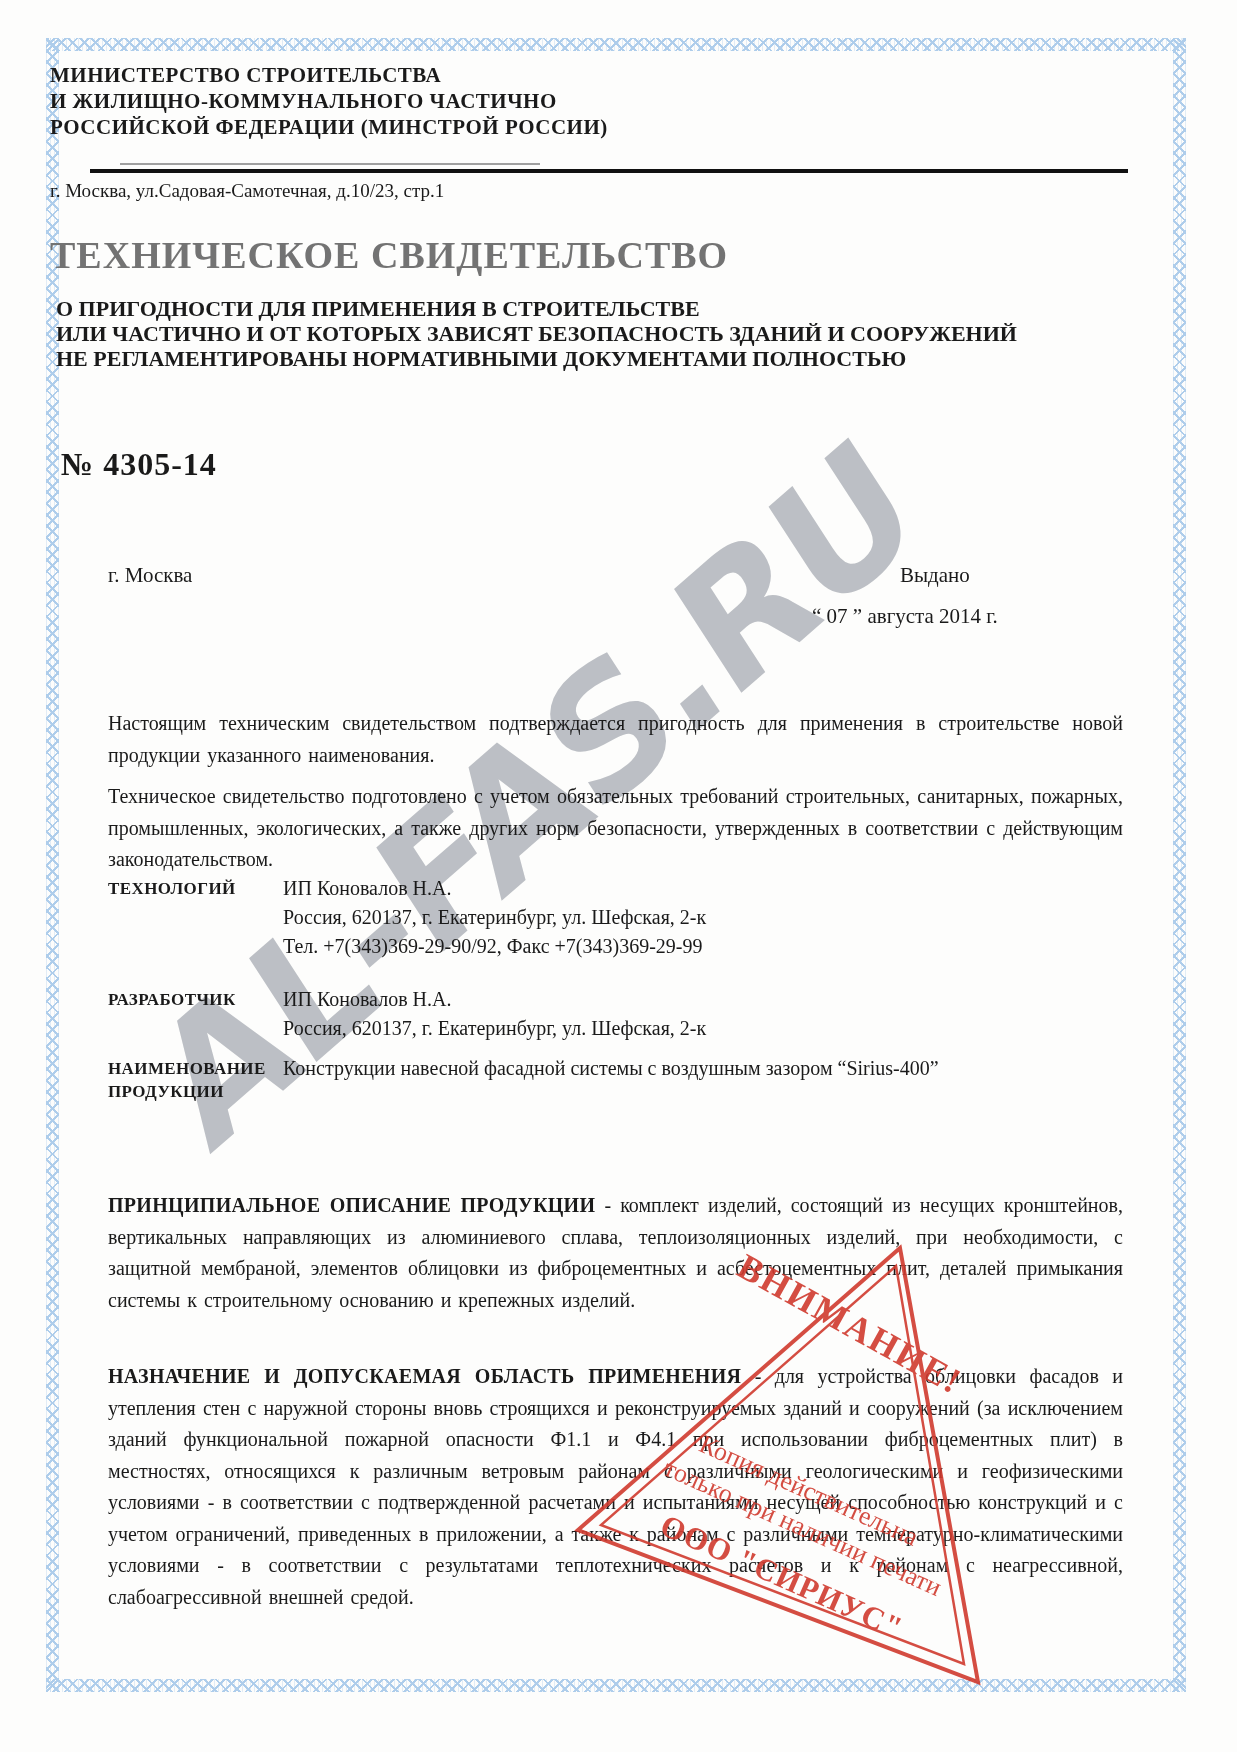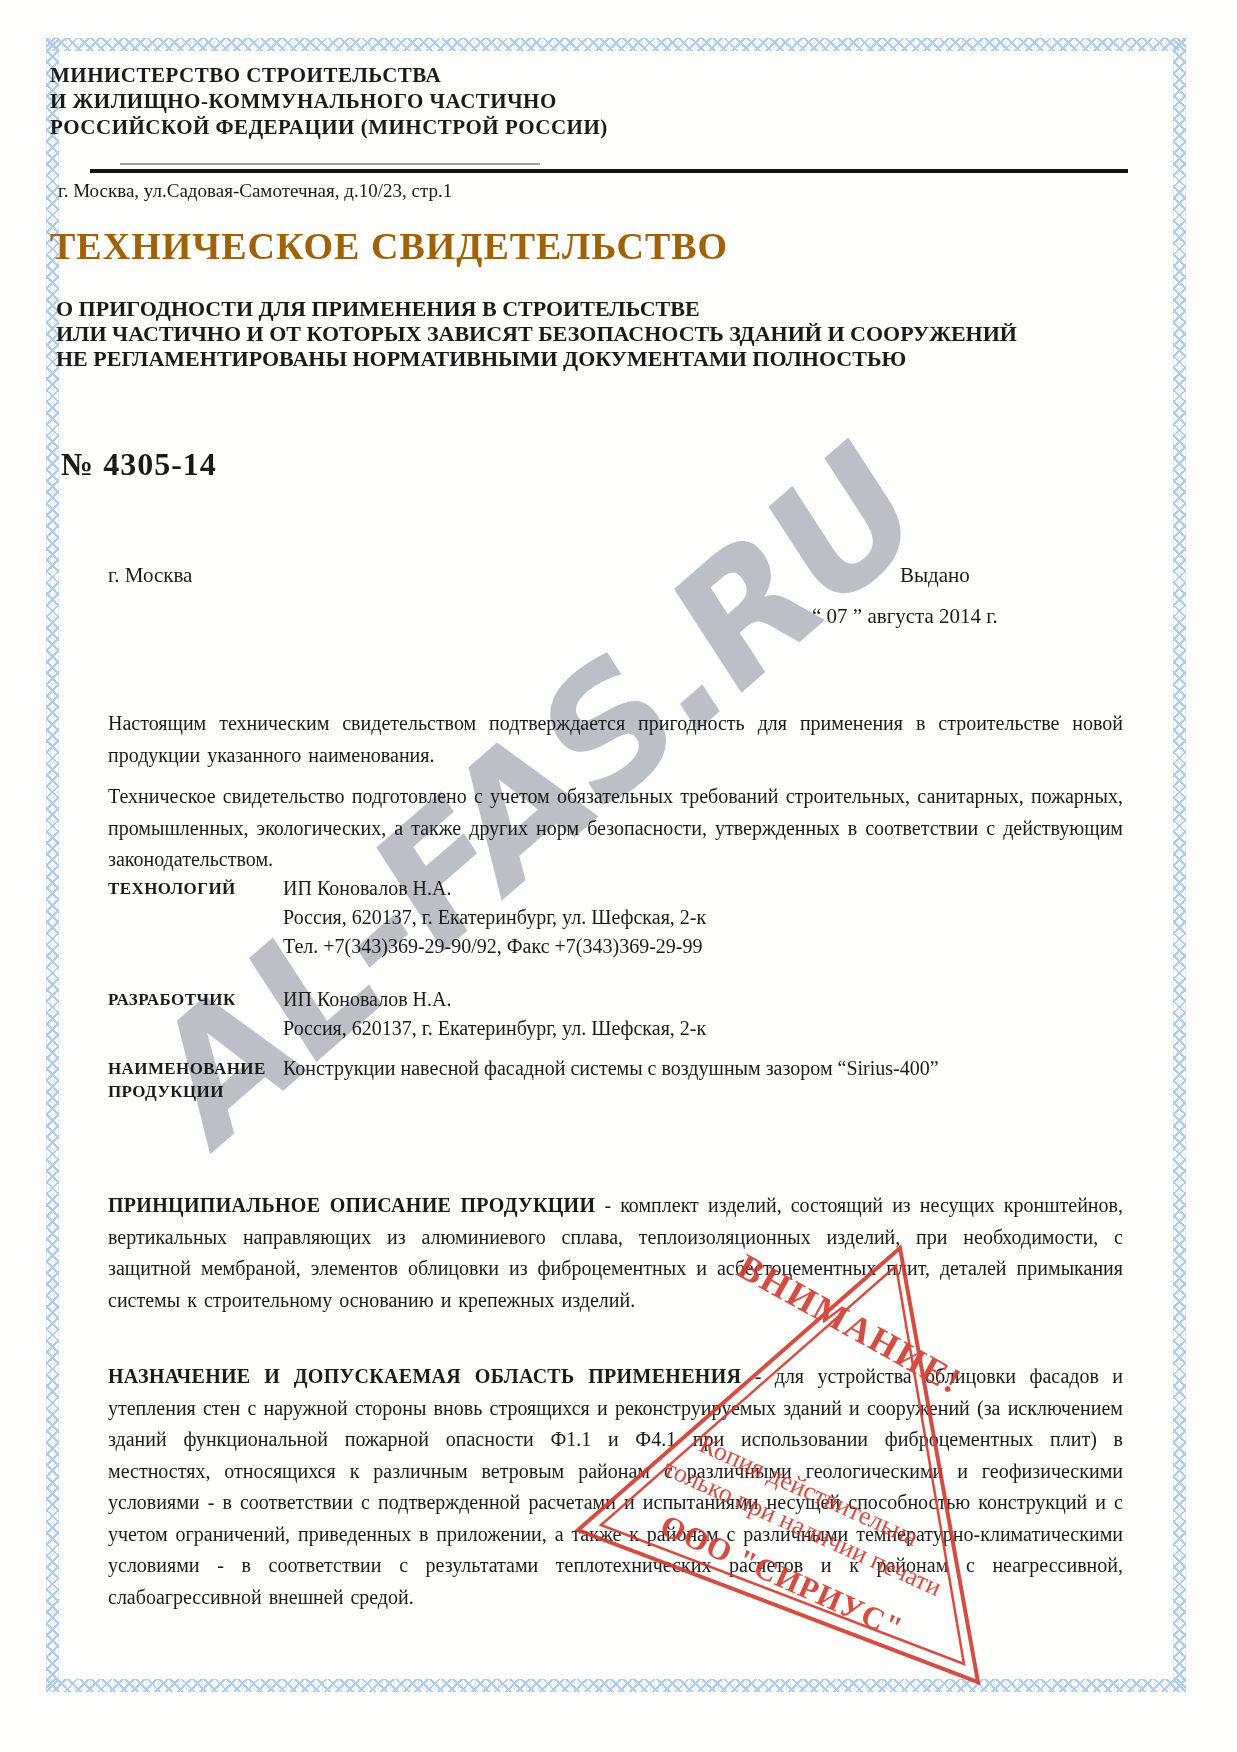--- a/index.html
+++ b/index.html
@@ -18,21 +18,21 @@
   }
   .b-top   {left:46px;  top:38px;    width:1140px; height:13px;}
   .b-bottom{left:46px;  top:1679px;  width:1140px; height:13px;}
   .b-left  {left:46px;  top:38px;    width:13px;   height:1654px;}
   .b-right {left:1173px;top:38px;    width:13px;   height:1654px;}
 
   .center-col{position:absolute; left:50px; width:1010px; text-align:left;}
   .ministry{top:62px; font-weight:bold; font-size:21px; line-height:26px; letter-spacing:.5px;}
   .rule{position:absolute; left:90px; top:169px; width:1038px; height:4px; background:#111;}
   .rule-ghost{position:absolute; left:120px; top:163px; width:420px; height:2px; background:#444; opacity:.5;}
-  .address{top:180px; font-size:19px;margin-left:8px;}
+  .address{top:180px; font-size:19px;}
   .doc-title{top:224px; font-weight:bold; font-size:38px; letter-spacing:1px;}
   .subtitle{top:296px; font-weight:bold; font-size:22px; line-height:25px;margin-left:6px;}
   .doc-number{top:446px; font-weight:bold; font-size:32px; letter-spacing:1px;padding-left:11px;}
 
   .city{position:absolute; left:108px; top:563px; font-size:21px;}
   .issued{position:absolute; left:900px; top:563px; font-size:21px;}
   .issued-date{position:absolute; left:812px; top:604px; font-size:21px;}
 
   .para{
     position:absolute; left:108px; width:1015px;
@@ -86,21 +86,21 @@
       <div>МИНИСТЕРСТВО СТРОИТЕЛЬСТВА</div>
       <div>И ЖИЛИЩНО-КОММУНАЛЬНОГО ЧАСТИЧНО</div>
       <div>РОССИЙСКОЙ ФЕДЕРАЦИИ (МИНСТРОЙ РОССИИ)</div>
     </div>
 
     <div class="rule-ghost"></div>
     <div class="rule"></div>
 
     <div class="center-col address">г. Москва,  ул.Садовая-Самотечная,  д.10/23, стр.1</div>
 
-    <div class="center-col doc-title" style="color:#a16207;">ТЕХНИЧЕСКОЕ СВИДЕТЕЛЬСТВО</div>
+    <div class="center-col doc-title" style="color:#737373;margin-top:9px;">ТЕХНИЧЕСКОЕ СВИДЕТЕЛЬСТВО</div>
 
     <div class="center-col subtitle">
       <div>О ПРИГОДНОСТИ ДЛЯ ПРИМЕНЕНИЯ  В СТРОИТЕЛЬСТВЕ</div>
       <div>ИЛИ ЧАСТИЧНО И ОТ КОТОРЫХ ЗАВИСЯТ БЕЗОПАСНОСТЬ ЗДАНИЙ И СООРУЖЕНИЙ</div>
       <div>НЕ РЕГЛАМЕНТИРОВАНЫ НОРМАТИВНЫМИ ДОКУМЕНТАМИ ПОЛНОСТЬЮ</div>
     </div>
 
     <div class="center-col doc-number">№  4305-14</div>
 
     <div class="city">г. Москва</div>

